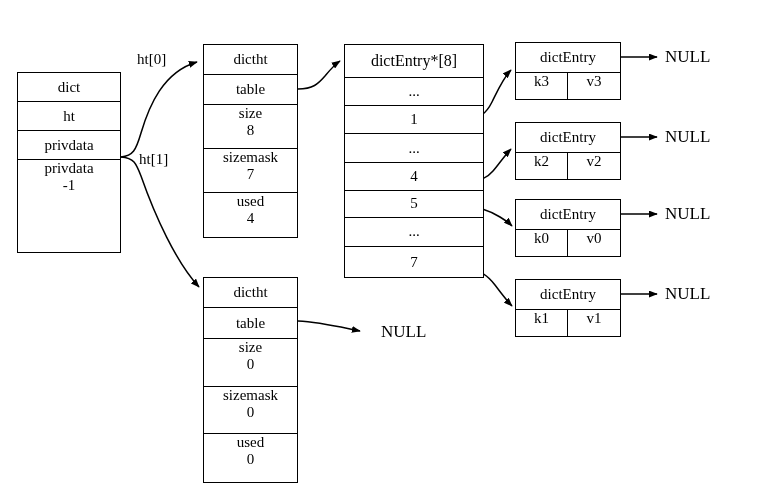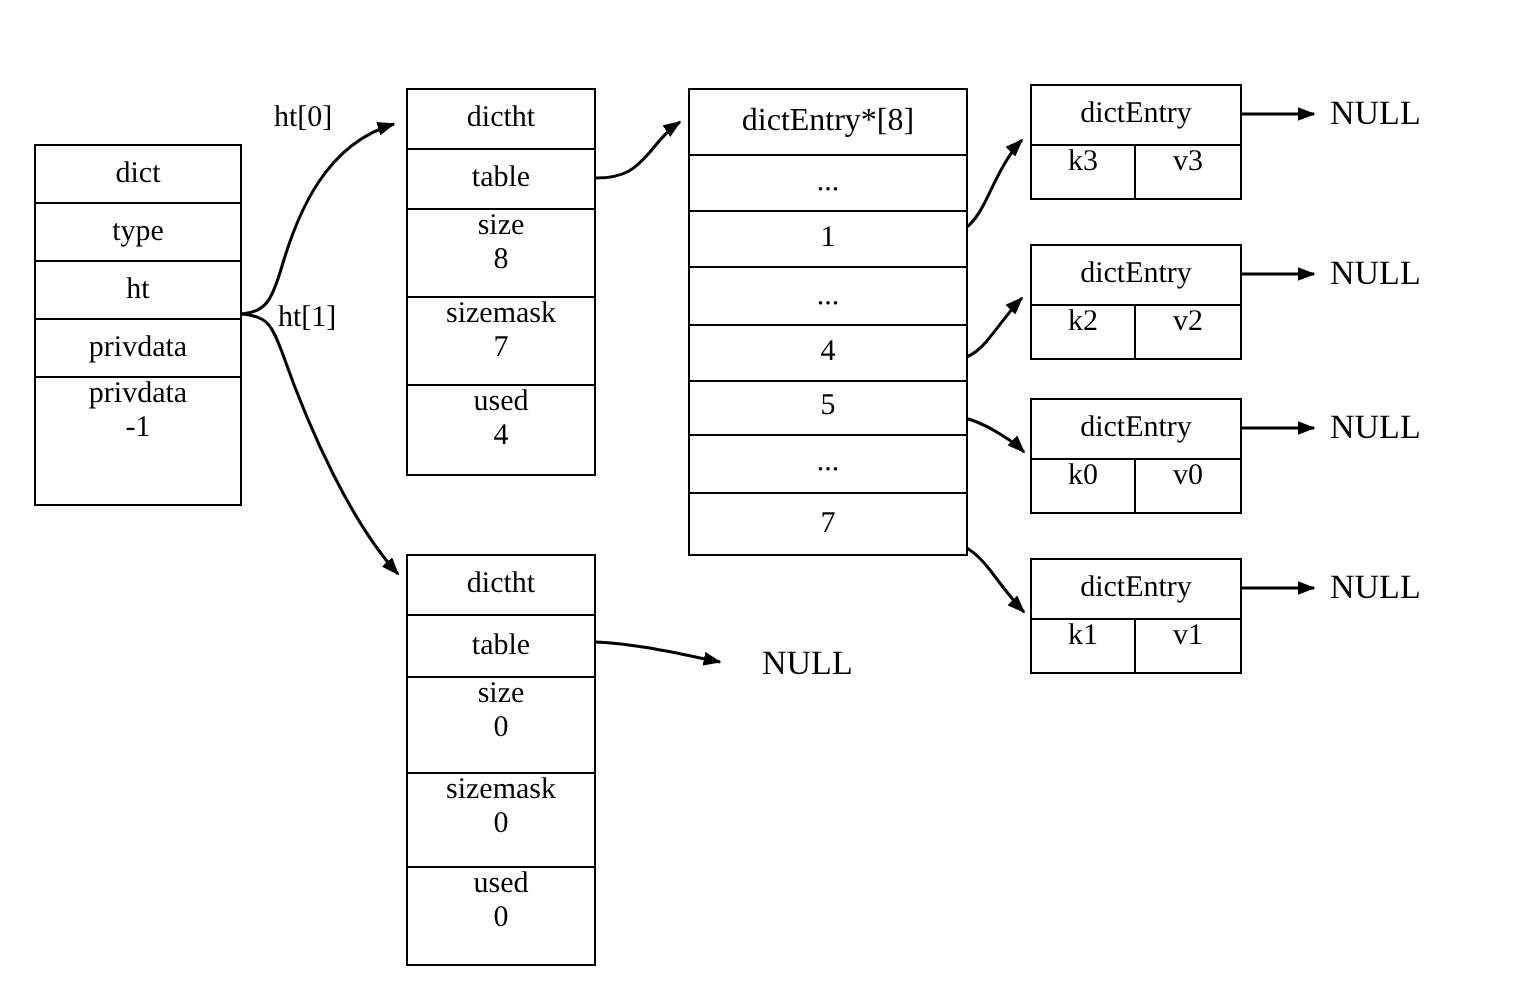--- a/index.html
+++ b/index.html
@@ -112,21 +112,20 @@
     <path d="M467,270 C481,270 488,276 495,285 C501,293 507,301 512,306" fill="none" stroke="#000000" stroke-width="1.5" marker-end="url(#arrow)"></path>
 
     <path d="M621,57 L657,57" fill="none" stroke="#000000" stroke-width="1.5" marker-end="url(#arrow)"></path>
     <path d="M621,137 L657,137" fill="none" stroke="#000000" stroke-width="1.5" marker-end="url(#arrow)"></path>
     <path d="M621,214 L657,214" fill="none" stroke="#000000" stroke-width="1.5" marker-end="url(#arrow)"></path>
     <path d="M621,294 L657,294" fill="none" stroke="#000000" stroke-width="1.5" marker-end="url(#arrow)"></path>
   </svg>
 
   <div class="node" style="left:17px; top:48px; width:104px; height:181px;margin-top:24px;">
     <div class="row" style="height:29px;"><span>dict</span></div>
-    <div class="row" style="height:29px;"><span>type</span></div>
     <div class="row" style="height:29px;"><span>ht</span></div>
     <div class="row" style="height:29px;"><span>privdata</span></div>
     <div class="row two-line" style="height:48px;">
       <span>privdata</span>
       <span>-1</span>
     </div>
   </div>
 
   <div class="node" style="left:203px; top:44px; width:95px; height:194px;">
     <div class="row" style="height:30px;"><span>dictht</span></div>

